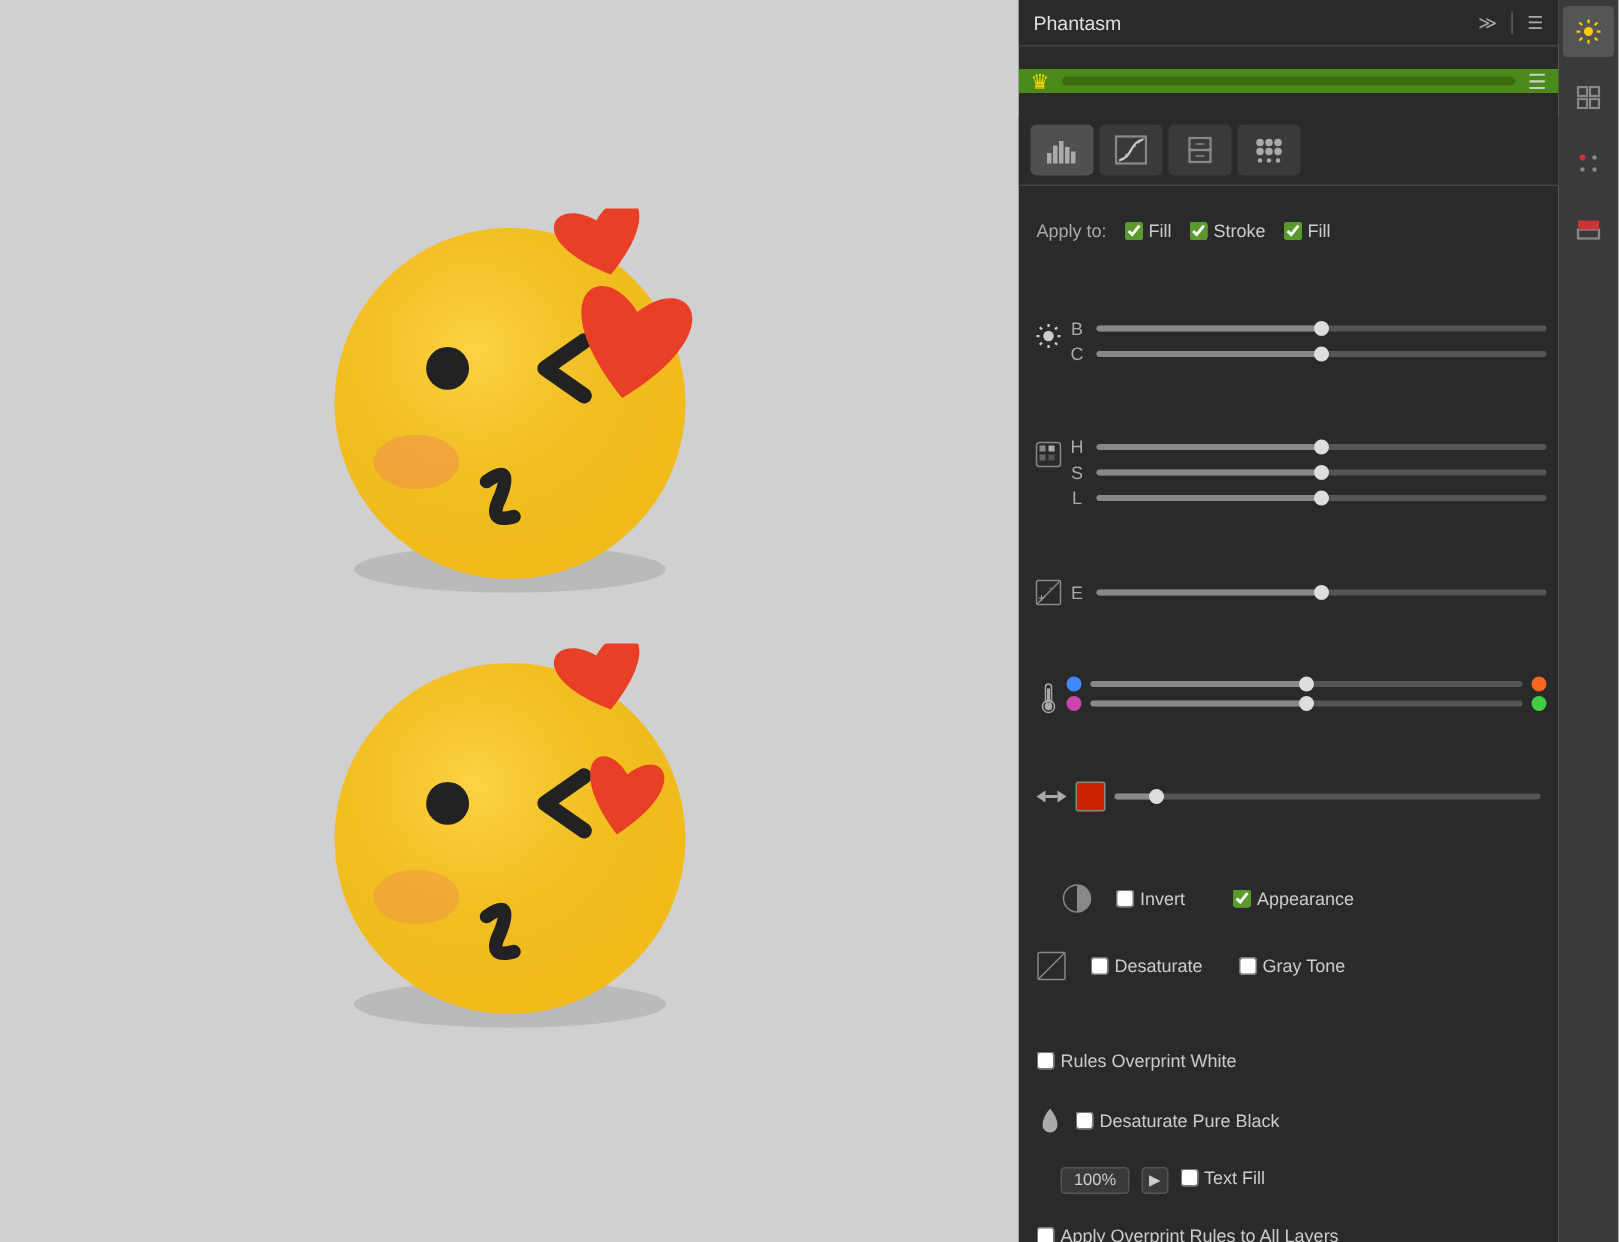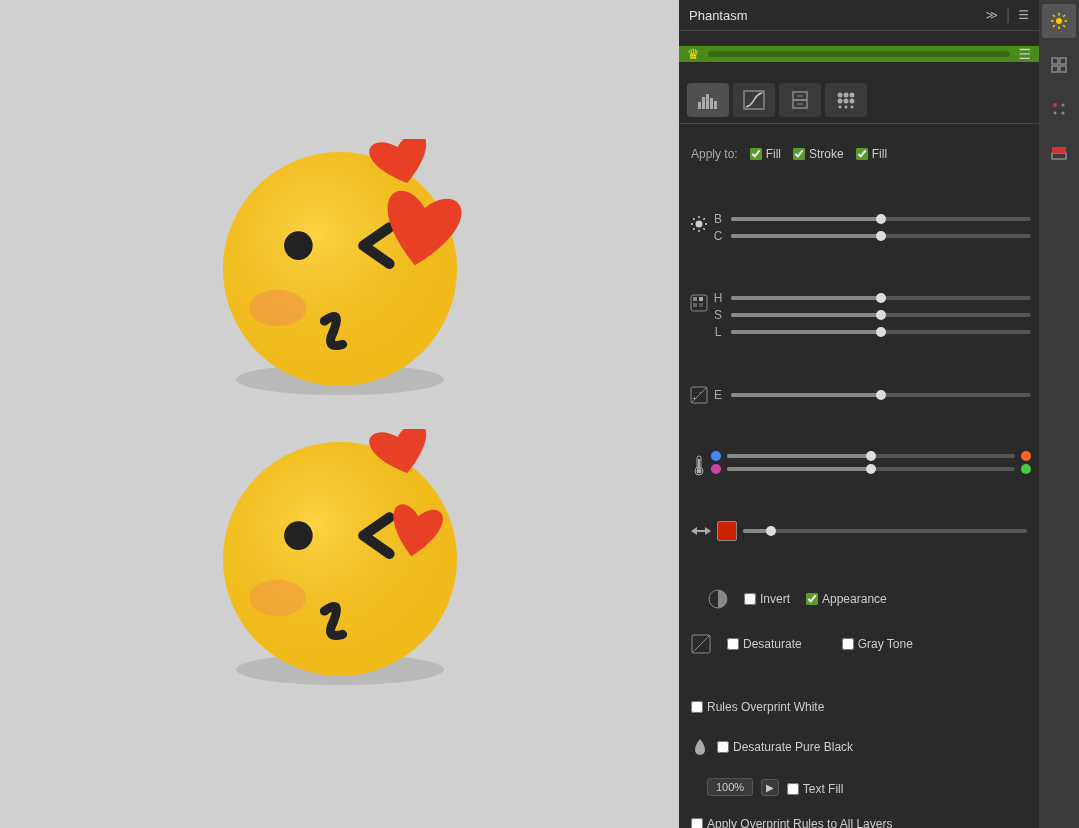--- a/index.html
+++ b/index.html
@@ -295,21 +295,21 @@
     .pure-black-row {
       display: flex;
       align-items: center;
       padding: 4px 12px;
       gap: 8px;
     }
 
     
     .text-only-row {
       display: flex;
-      align-items: flex-end;
+      align-items: flex-start;
       padding: 2px 12px 2px 28px;
       gap: 8px;
     }
 
     .percent-box {
       background: #3a3a3a;
       border: 1px solid #555;
       color: #ccc;
       font-size: 11px;
       padding: 2px 6px;
@@ -633,36 +633,36 @@
 
   <div class="invert-row">
     <svg width="20" height="20" viewBox="0 0 20 20">
       <circle cx="10" cy="10" r="9" fill="none" stroke="#888" stroke-width="1"></circle>
       <path d="M 10 1 A 9 9 0 0 1 10 19 Z" fill="#888"></path>
     </svg>
     <label class="checkbox-label">
       <input type="checkbox" style="">
       <span>Invert</span>
     </label>
-    <label class="checkbox-label" style="margin-left:0;">
+    <label class="checkbox-label" style="margin-left:16px;">
       <input type="checkbox" checked="" style="">
       <span>Appearance</span>
     </label>
   </div>
 
   <div class="desat-row">
     <svg width="20" height="20" viewBox="0 0 20 20">
       <rect x="1" y="1" width="18" height="18" rx="1" fill="none" stroke="#888" stroke-width="1"></rect>
       <line x1="1" y1="19" x2="19" y2="1" stroke="#888" stroke-width="1"></line>
     </svg>
     <label class="checkbox-label">
       <input type="checkbox" style="">
       <span>Desaturate</span>
     </label>
-    <label class="checkbox-label" style="margin-left:24px;">
+    <label class="checkbox-label" style="margin-left:8px;">
       <input type="checkbox" style="">
       <span>Gray Tone</span>
     </label>
   </div>
 
   <div class="section-divider"></div>
 
   <div class="overprint-row">
     <label class="checkbox-label">
       <input type="checkbox" style="">

